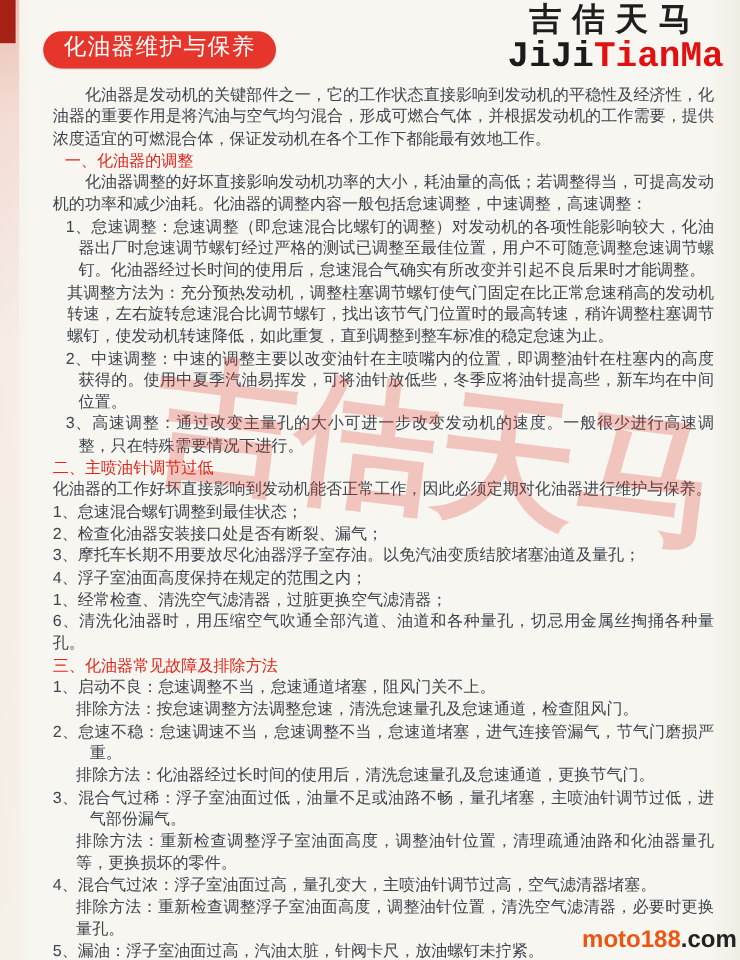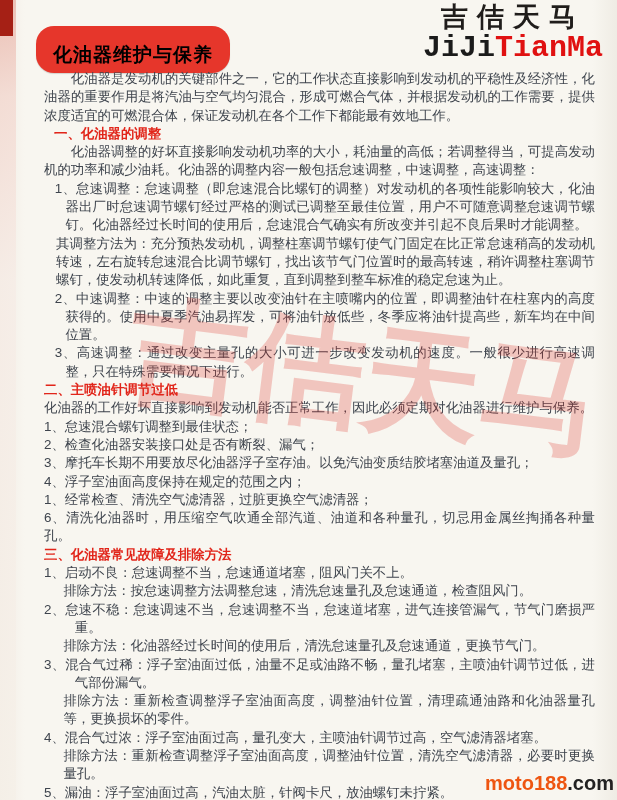--- a/index.html
+++ b/index.html
@@ -17,23 +17,23 @@
     background:linear-gradient(180deg,#e9b4a8 0%,#f3d8d0 12%,#f6ece6 35%,#f5f0e8 100%);
     opacity:.8;
   }
   .corner-block{
     position:absolute;left:0;top:0;width:13px;height:36px;
     background:#a8énotrouvé;
     background:#a52015;
   }
   .badge{
     position:absolute;left:36px;top:26px;
-    background:#e6362b;color:#000000;
-    font-size:19px;font-weight:bold;
-    padding:16px 17px 5px 17px;border-radius:18px;
+    background:#e6362b;color:#ffffff;
+    font-size:19px;font-weight:normal;
+    padding:0 17px 5px 17px;border-radius:18px;
     letter-spacing:1px;
     box-shadow:0 1px 1px rgba(0,0,0,.15);
   }
   .brand{position:absolute;right:14px;top:2px;text-align:center;z-index:2;}
   .brand-cn{
     font-family:"DejaVu Serif","Liberation Serif",serif;
     font-weight:bold;font-size:27px;color:#201d1b;
     letter-spacing:9px;line-height:30px;white-space:nowrap;
   }
   .brand-en{
@@ -42,21 +42,21 @@
   }
   .brand-en .black{color:#1b1b1b;}
   .brand-en .red{color:#e01111;}
   .content{
     position:absolute;left:0;top:70px;width:617px;
     padding:0 22px 0 44px;box-sizing:border-box;
     font-size:13.4px;line-height:18.3px;color:#3e444d;
     z-index:2;text-align:justify;
   }
   .para{ text-indent:2em; margin:0; }
-  .sec-heading{ color:#e1251a;font-weight:bold;padding-left:10px; }
+  .sec-heading{ color:#e1251a;font-weight:normal;padding-left:10px; }
   .s1-intro{ text-indent:2em; }
   .s1-item{ padding-left:0.8em;text-indent:-0.8em;margin-left:0.8em; }
   .s1-sub{ padding-left:0.9em; }
   .s2-intro{ }
   .s2-item{ }
   .f-item{ padding-left:2.3em;text-indent:-2.3em;margin-left:0; }
   .f-fix{ padding-left:1.45em; }
   .num{ }
   
   .watermark{

